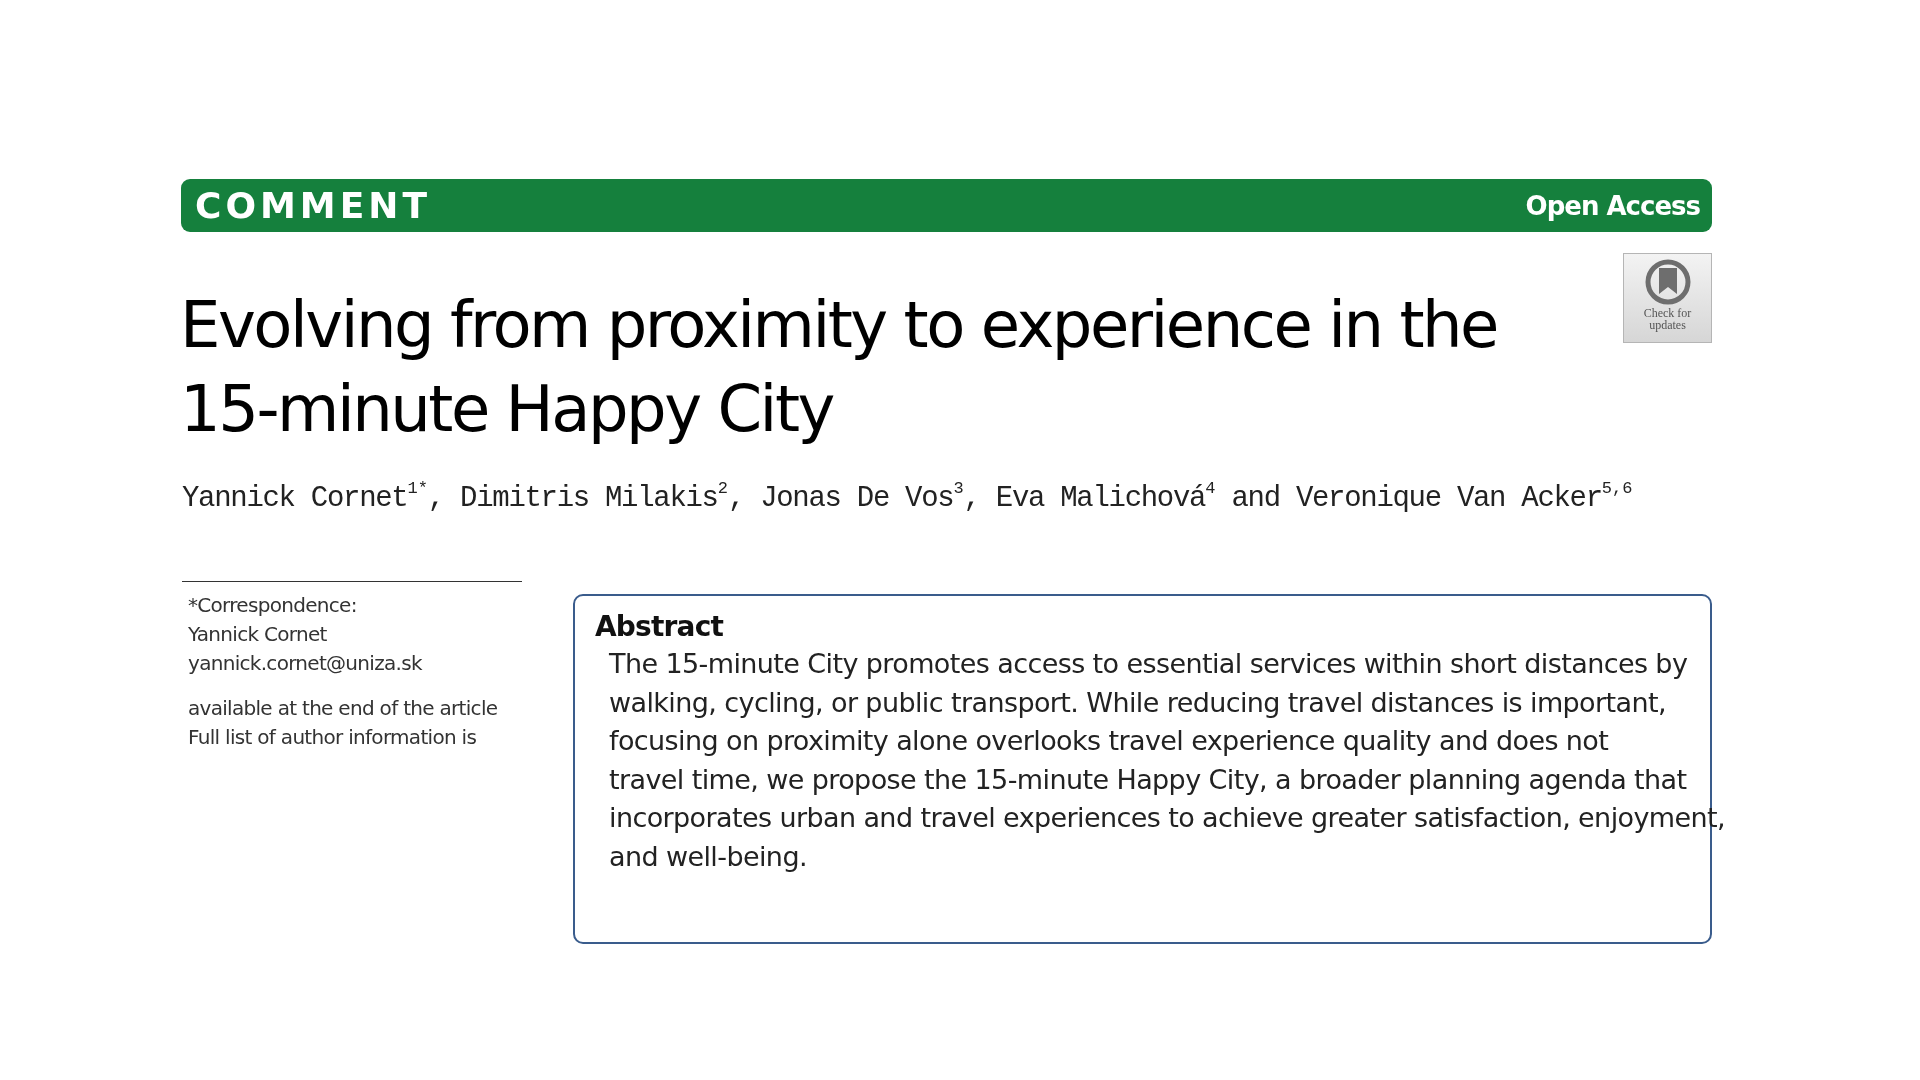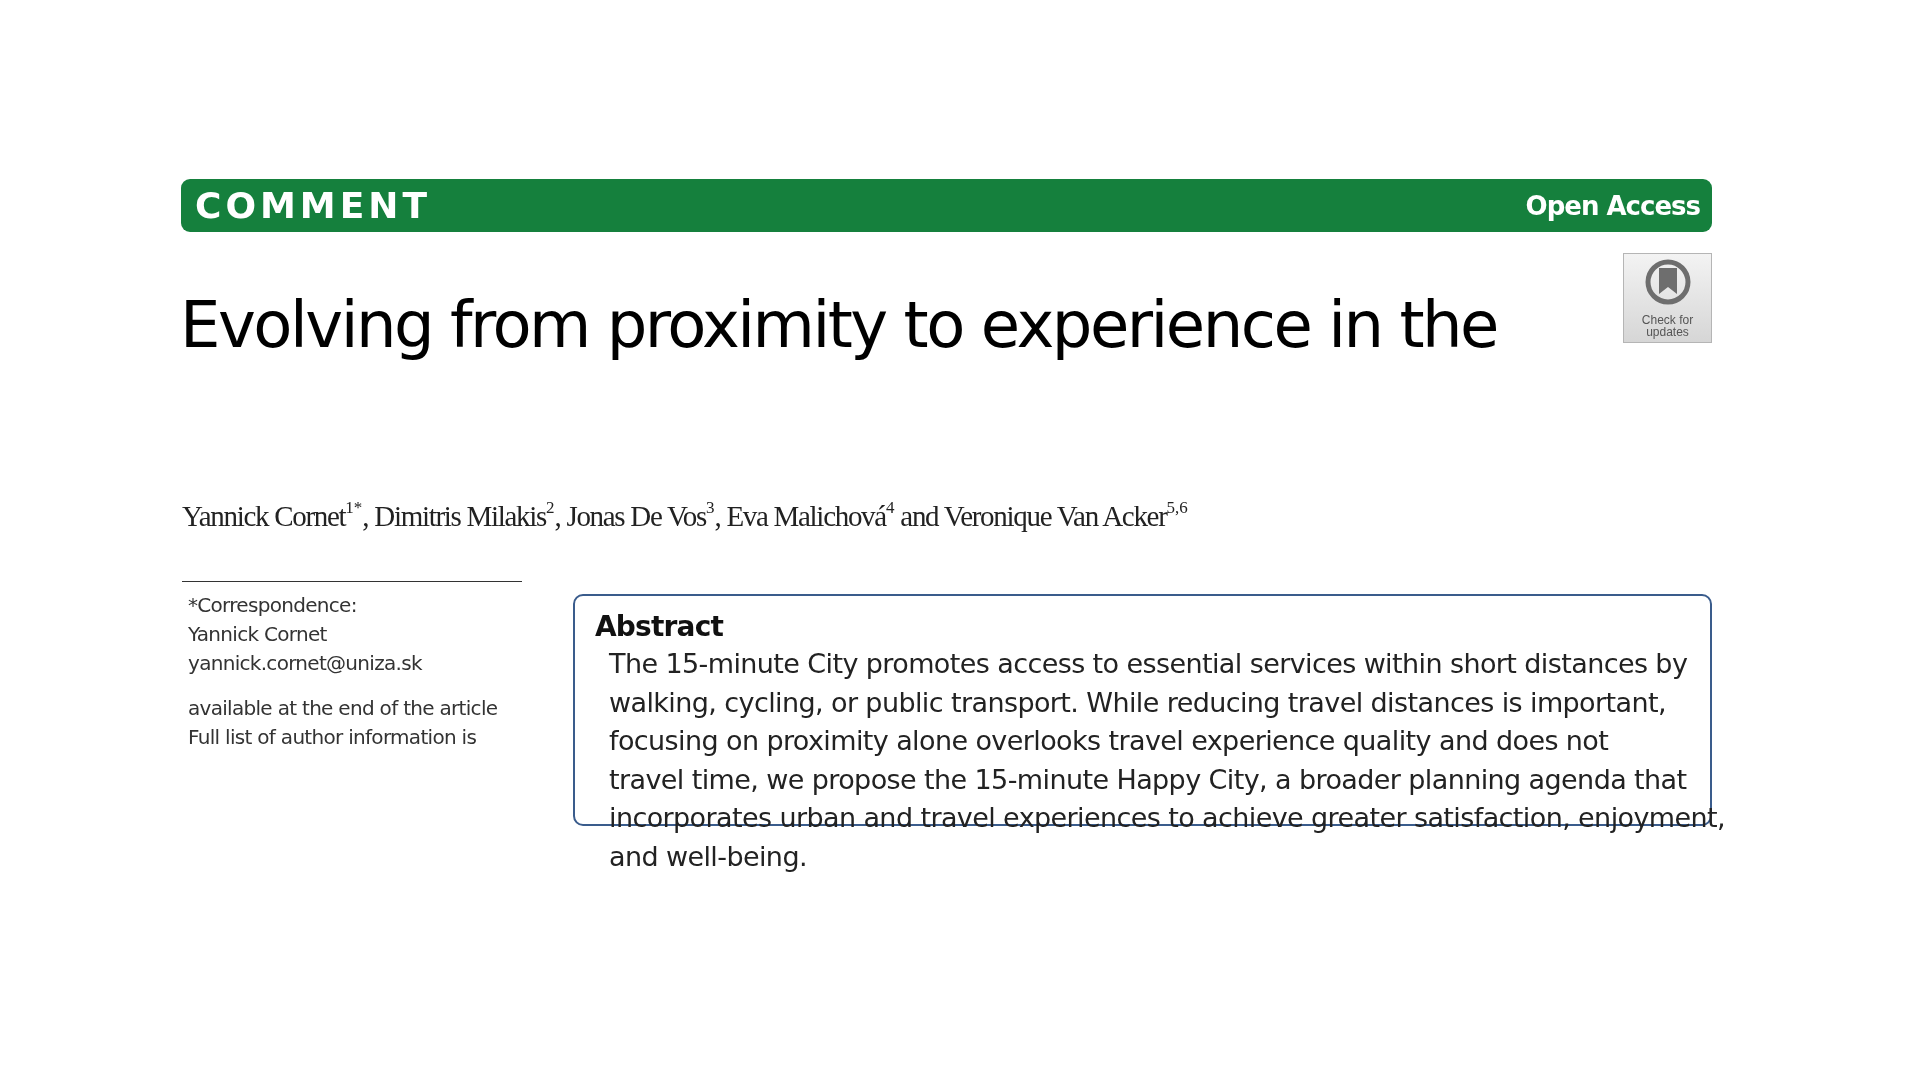--- a/index.html
+++ b/index.html
@@ -22,45 +22,45 @@
       font-size: 26px; letter-spacing: -1px; line-height: 1;
     }
     .badge {
       position: absolute; left: 1623px; top: 253px; width: 89px; height: 90px;
       box-sizing: border-box; border: 1px solid #b5b5b5;
       background: linear-gradient(#f3f3f3, #d6d6d6);
       display: flex; flex-direction: column; align-items: center;
     }
     .badge svg { margin-top: 5px; }
     .badge .btext {
-      font-family: Liberation Sans, sans-serif; font-size: 12px; line-height: 12px;
-      color: #555; text-align: center; margin-top: 9px;
+      font-family: Liberation Serif, serif; font-size: 12px; line-height: 12px;
+      color: #555; text-align: center; margin-top: 2px;
     }
     .title {
       position: absolute; left: 180px; top: 283px; width: 1420px;
       font-family: "DejaVu Sans", sans-serif; font-size: 64px; line-height: 84px;
       color: #000; letter-spacing: -2.5px; margin: 0; font-weight: normal;
     }
     .authors {
-      position: absolute; left: 182px; top: 500px; white-space: nowrap;
-      font-family: Liberation Serif, serif; font-size: 29px; letter-spacing: -1.3px; color: #222;
+      position: absolute; left: 182px; top: 482px; white-space: nowrap;
+      font-family: Liberation Mono, monospace; font-size: 29px; letter-spacing: -1.3px; color: #222;
     }
     .authors sup { font-size: 17px; letter-spacing: 0; vertical-align: 13px; line-height: 0; }
     .rule {
       position: absolute; left: 182px; top: 581px; width: 340px; height: 0;
       border-top: 1.5px solid #333;
     }
     .corr {
       position: absolute; left: 188px; top: 591px; width: 360px;
       font-family: "DejaVu Sans", sans-serif; font-size: 20px; line-height: 29px;
       letter-spacing: -0.7px; color: #333;
     }
     .corr .gap { height: 16px; }
     .abstract {
-      position: absolute; left: 573px; top: 594px; width: 1139px; height: 232px;
+      position: absolute; left: 573px; top: 594px; width: 1139px; height: 350px;
       box-sizing: border-box; border: 2px solid #3a5c8c; border-radius: 10px;
       padding: 14px 18px 0 20px;
     }
     .abstract h2 {
       margin: 0; font-family: "DejaVu Sans", sans-serif; font-weight: bold;
       font-size: 28px; line-height: 34px; color: #111; letter-spacing: -0.8px;
     }
     .abstract p {
       margin: 1px 0 0 0; font-family: "DejaVu Sans", sans-serif;
       font-size: 27px; line-height: 38.5px; color: #222; letter-spacing: -0.6px;
@@ -81,20 +81,21 @@
     <path d="M14 9 h18 v26 l-9 -7 l-9 7 z" fill="#6e6e6e"></path>
   </svg>
   <div class="btext">
     <div>Check for</div>
     <div>updates</div>
   </div>
 </div>
 
 <h1 class="title">
   <span>Evolving from proximity to experience in the</span><br>
+  <span>15-minute Happy City</span>
 </h1>
 
 <div class="authors">
   <span>Yannick Cornet</span><sup>1*</sup><span>, </span><span>Dimitris Milakis</span><sup>2</sup><span>, </span><span>Jonas De Vos</span><sup>3</sup><span>, </span><span>Eva Malichová</span><sup>4</sup><span> and </span><span>Veronique Van Acker</span><sup>5,6</sup>
 </div>
 
 <div class="rule"></div>
 
 <div class="corr">
   <div>*Correspondence:</div>

